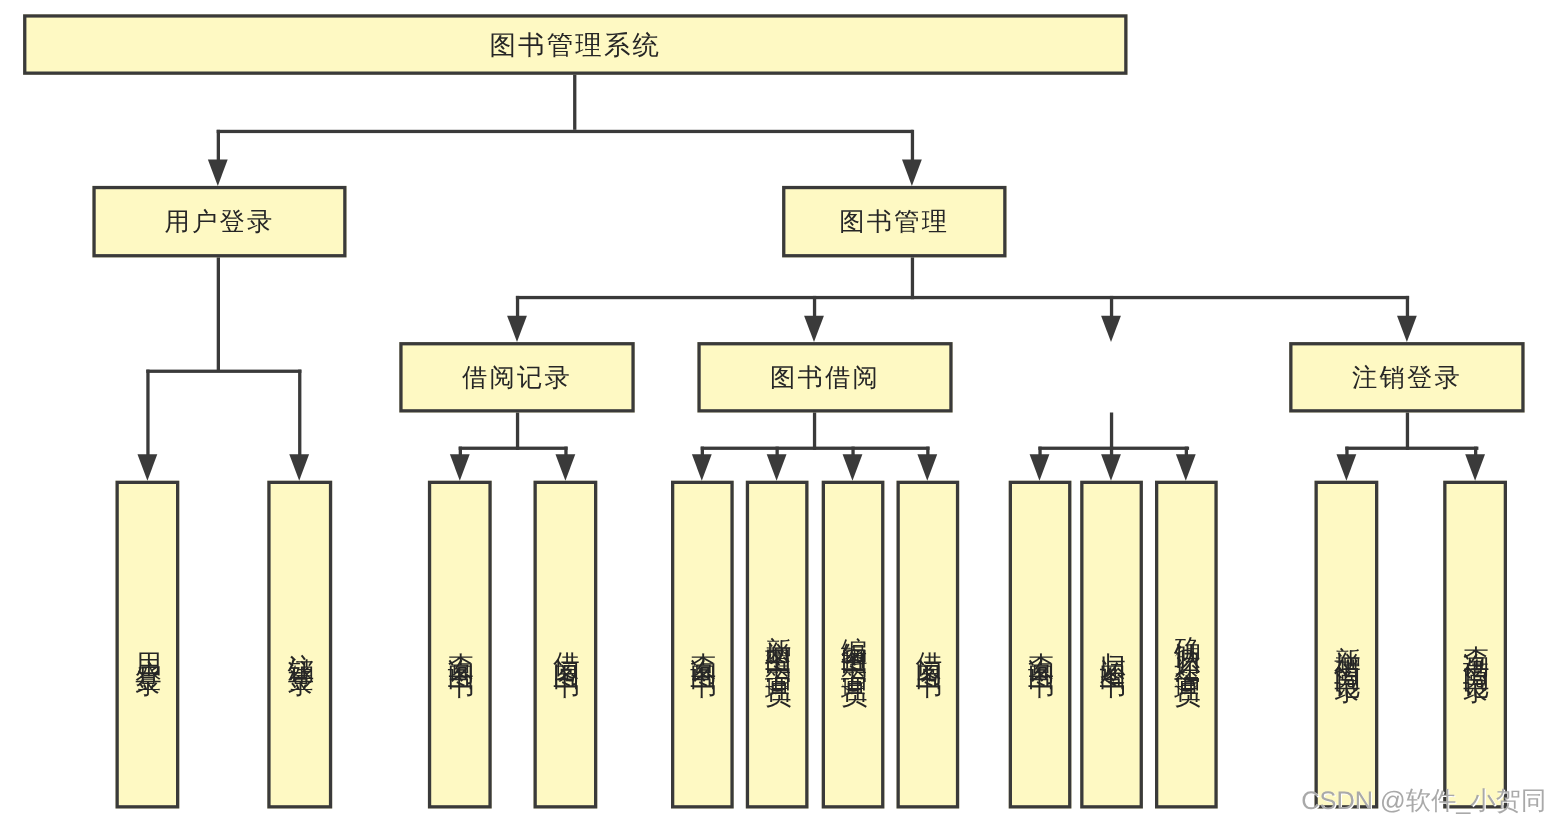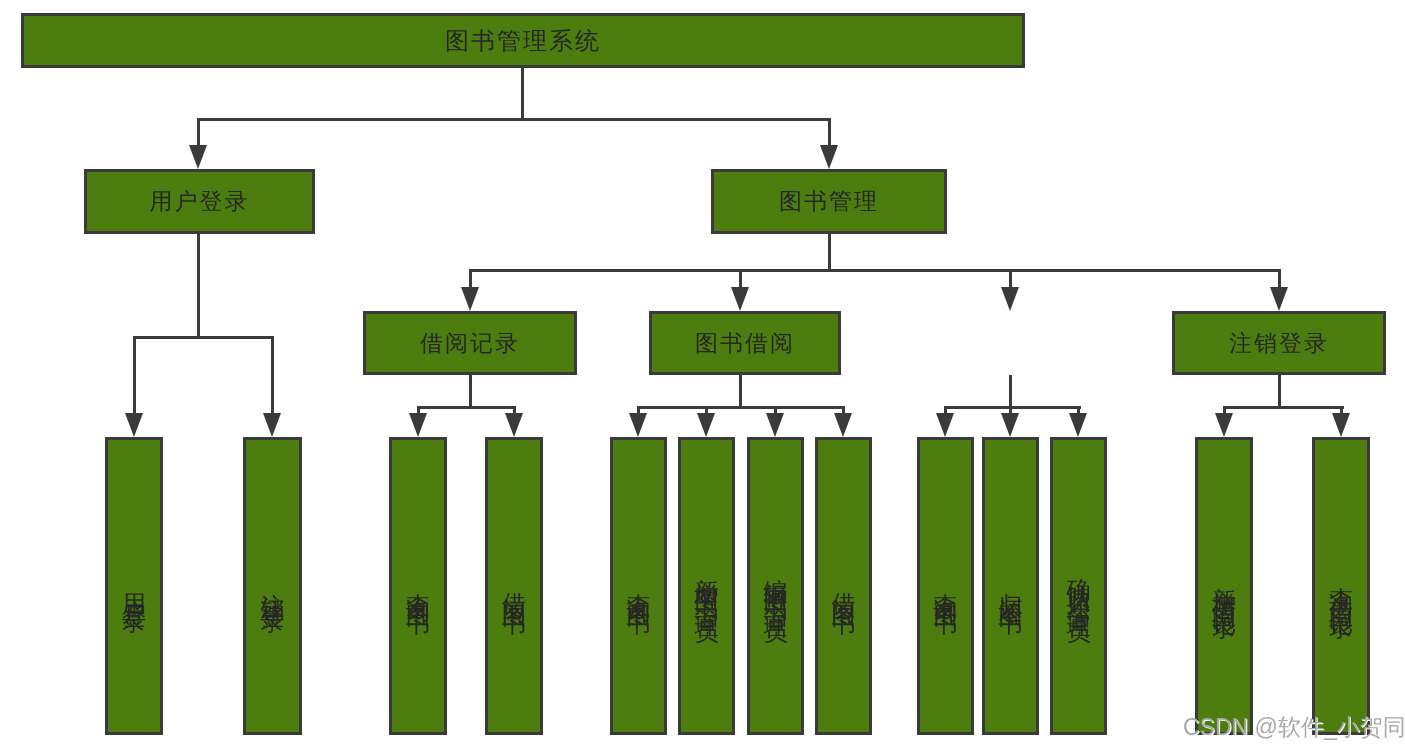--- a/index.html
+++ b/index.html
@@ -17,21 +17,21 @@
     position:relative;
     width:1405px;
     height:747px;
     background:var(--background);
     overflow:hidden;
   }
   .box{
     position:absolute;
     box-sizing:border-box;
     border:3px solid var(--line);
-    background:#4d7c0f;
+    background:#fef9c3;
     display:flex;
     align-items:center;
     justify-content:center;
     color:var(--text);
   }
   .box.h{
     font-size:23px;
     letter-spacing:2px;
     white-space:nowrap;
   }
@@ -68,24 +68,24 @@
   }
 </style>
 </head>
 <body>
 
 <div class="canvas">
 
   <div class="box h root" style="left:21px;top:13px;width:1004px;height:55px">图书管理系统</div>
 
   <div class="box h" style="left:84px;top:169px;width:231px;height:65px">用户登录</div>
-  <div class="box h" style="left:711px;top:169px;width:236px;height:65px">图书管理</div>
+  <div class="box h" style="left:711px;top:169px;width:204px;height:65px">图书管理</div>
 
   <div class="box h" style="left:363px;top:311px;width:214px;height:64px">借阅记录</div>
-  <div class="box h" style="left:649px;top:311px;width:192px;height:64px">图书借阅</div>
+  <div class="box h" style="left:634px;top:311px;width:232px;height:64px">图书借阅</div>
   <div class="box h" style="left:1172px;top:311px;width:214px;height:64px">注销登录</div>
 
   <div class="box v" style="left:105px;top:437px;width:58px;height:298px">用户登录</div>
   <div class="box v" style="left:243px;top:437px;width:59px;height:298px">注销登录</div>
 
   <div class="box v" style="left:389px;top:437px;width:58px;height:298px">查询图书</div>
   <div class="box v" style="left:485px;top:437px;width:58px;height:298px">借阅图书</div>
 
   <div class="box v" style="left:610px;top:437px;width:57px;height:298px">查询图书</div>
   <div class="box v" style="left:678px;top:437px;width:57px;height:298px">新增图书（管理员）</div>

